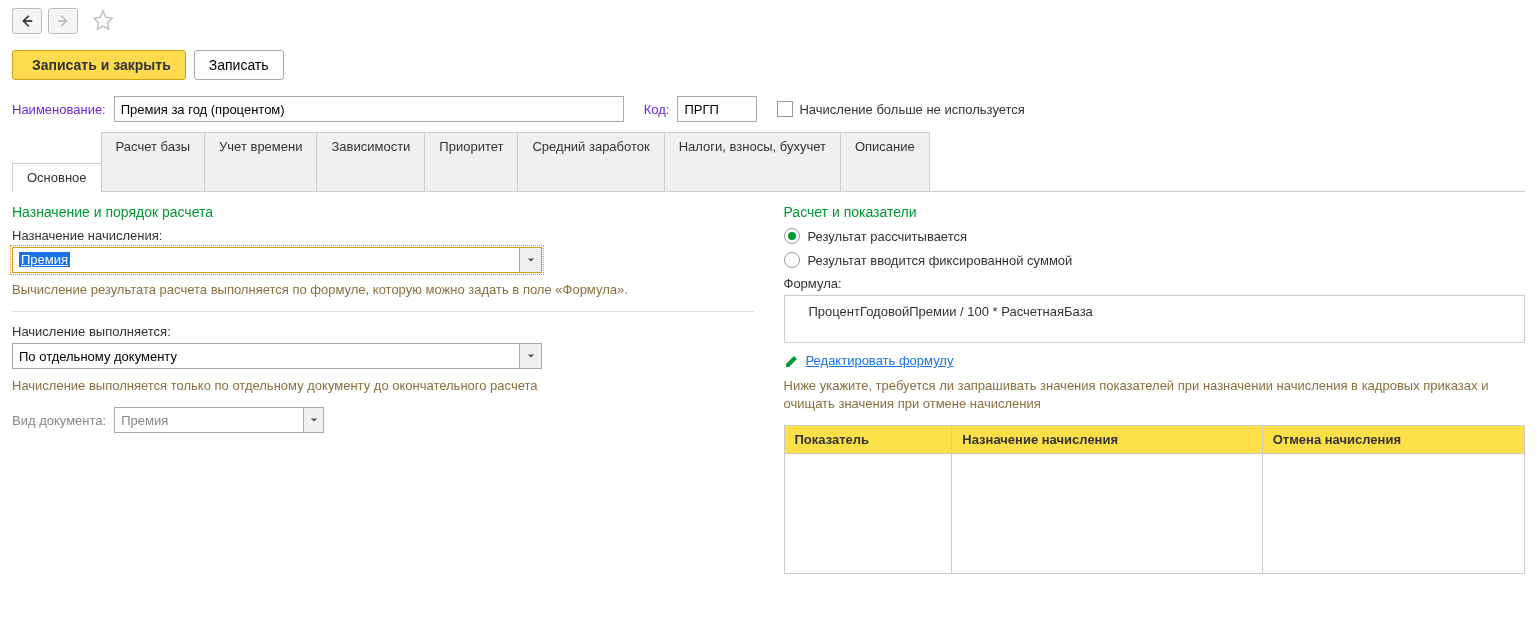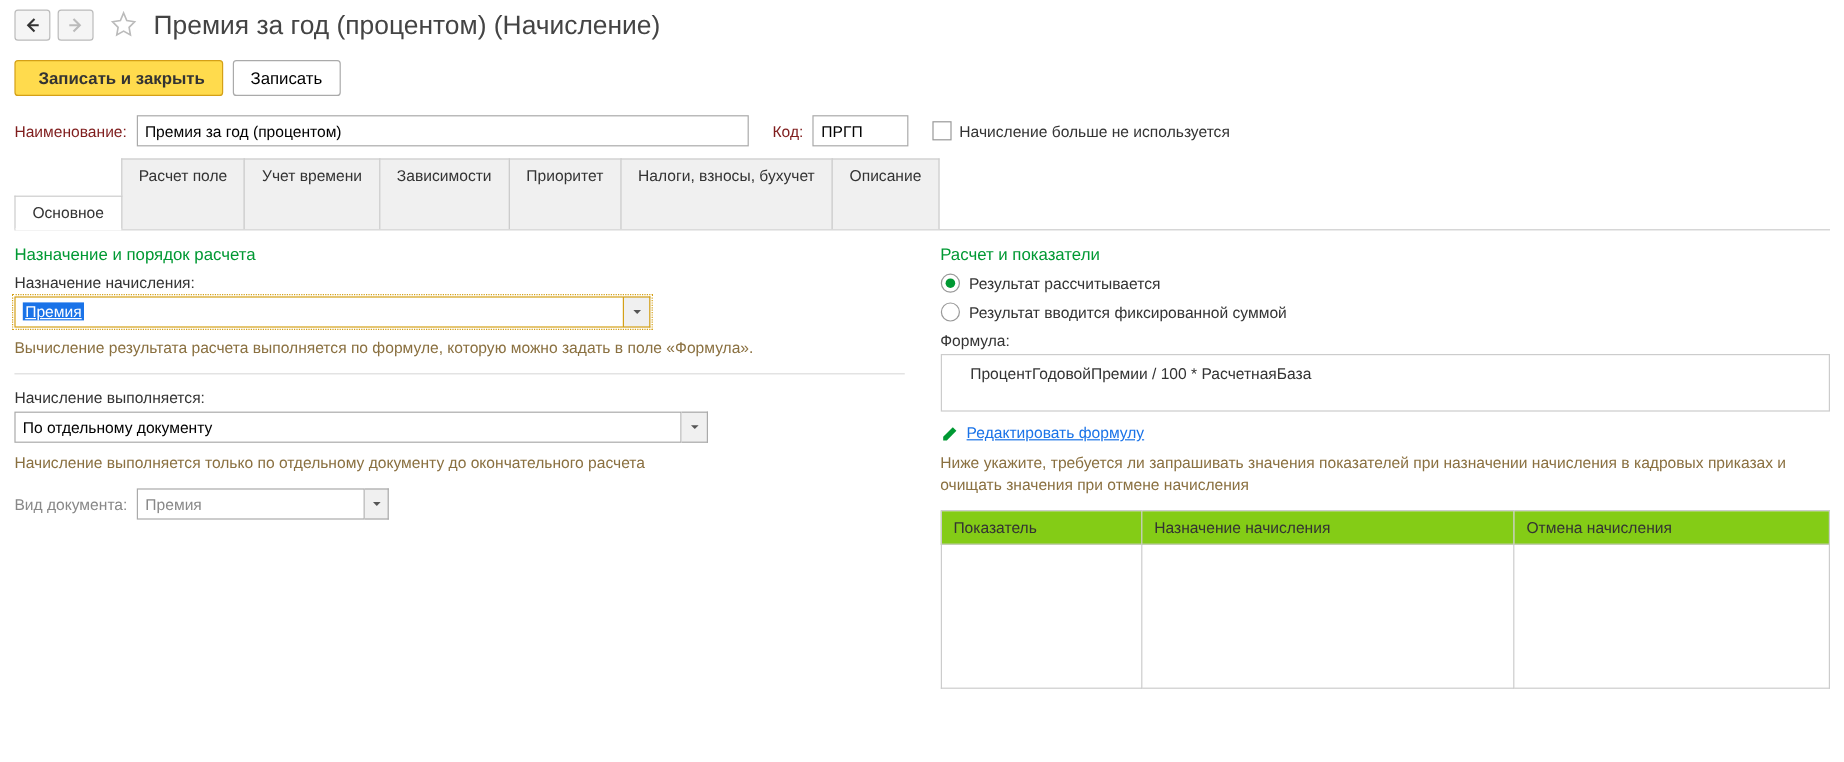--- a/index.html
+++ b/index.html
@@ -53,21 +53,21 @@
   font-weight: bold;
   color: #333;
   padding-left: 19px;
 }
 .form-row {
   display: flex;
   align-items: center;
   gap: 8px;
   margin-bottom: 10px;
 }
-.label { color: #7f1d1d; }
+.label { color: #6d28d9; }
 .input {
   border: 1px solid #aaa;
   padding: 4px 6px;
   height: 26px;
   font-size: 13px;
 }
 .checkbox-wrap {
   display: flex;
   align-items: center;
   gap: 6px;
@@ -219,24 +219,24 @@
   text-decoration: underline;
   cursor: pointer;
 }
 .table {
   border: 1px solid #ccc;
   border-collapse: collapse;
   width: 100%;
 }
 .table th {
   border: 1px solid #ccc;
-  background: #84cc16;
+  background: #fde047;
   padding: 6px 10px;
   text-align: left;
-  font-weight: normal;
+  font-weight: bold;
   font-size: 13px;
 }
 .table td {
   border: 1px solid #ccc;
   padding: 6px 10px;
   height: 120px;
 }
 .inline-row {
   display: flex;
   align-items: center;
@@ -259,45 +259,45 @@
     <svg viewBox="0 0 16 16">
         <path d="M6 2 L12 8 L6 14" stroke="#bbb" stroke-width="2" fill="none"></path>
         <line x1="2" y1="8" x2="12" y2="8" stroke="#bbb" stroke-width="2"></line>
       </svg>
   </div>
   <span class="star-icon">
     <svg width="22" height="22" viewBox="0 0 24 24">
         <path d="M12 2l2.9 6.9L22 10l-5 5 1.2 7L12 18.5 5.8 22 7 15l-5-5 7.1-1.1z" fill="none" stroke="#bbb" stroke-width="1.5"></path>
       </svg>
   </span>
-  <h1 class="title">Премия за год (процентом) (Начисление)</h1>
 </div>
 
 <div class="toolbar">
   <button class="btn btn-primary">Записать и закрыть</button>
   <button class="btn">Записать</button>
 </div>
 
 <div class="form-row">
   <span class="label">Наименование:</span>
   <input class="input" style="width: 510px;" value="Премия за год (процентом)">
   <span class="label" style="margin-left:12px">Код:</span>
   <input class="input" style="width: 80px;" value="ПРГП">
   <div class="checkbox-wrap" style="margin-left:12px">
     <div class="checkbox"></div>
     <span>Начисление больше не используется</span>
   </div>
 </div>
 
 <div class="tabs">
   <div class="tab active">Основное</div>
-  <div class="tab">Расчет поле</div>
+  <div class="tab">Расчет базы</div>
   <div class="tab">Учет времени</div>
   <div class="tab">Зависимости</div>
   <div class="tab">Приоритет</div>
+  <div class="tab">Средний заработок</div>
   <div class="tab">Налоги, взносы, бухучет</div>
   <div class="tab">Описание</div>
 </div>
 
 <div class="content">
   <div class="col">
     <div class="section-title">Назначение и порядок расчета</div>
     <div class="field-label">Назначение начисления:</div>
     <div class="select-wrap highlighted" style="width:530px">
       <div class="select-input">
@@ -307,21 +307,21 @@
         <svg viewBox="0 0 10 10">
             <path d="M1 3 L5 7 L9 3" fill="#555"></path>
           </svg>
       </div>
     </div>
     <div class="desc">Вычисление результата расчета выполняется по формуле, которую можно задать в поле «Формула».</div>
 
     <div class="divider"></div>
 
     <div class="field-label">Начисление выполняется:</div>
-    <div class="select-wrap" style="width:578px">
+    <div class="select-wrap" style="width:530px">
       <input class="select-input" value="По отдельному документу" style="">
       <div class="select-btn">
         <svg viewBox="0 0 10 10">
             <path d="M1 3 L5 7 L9 3" fill="#555"></path>
           </svg>
       </div>
     </div>
     <div class="desc">Начисление выполняется только по отдельному документу до окончательного расчета</div>
 
     <div class="inline-row">

